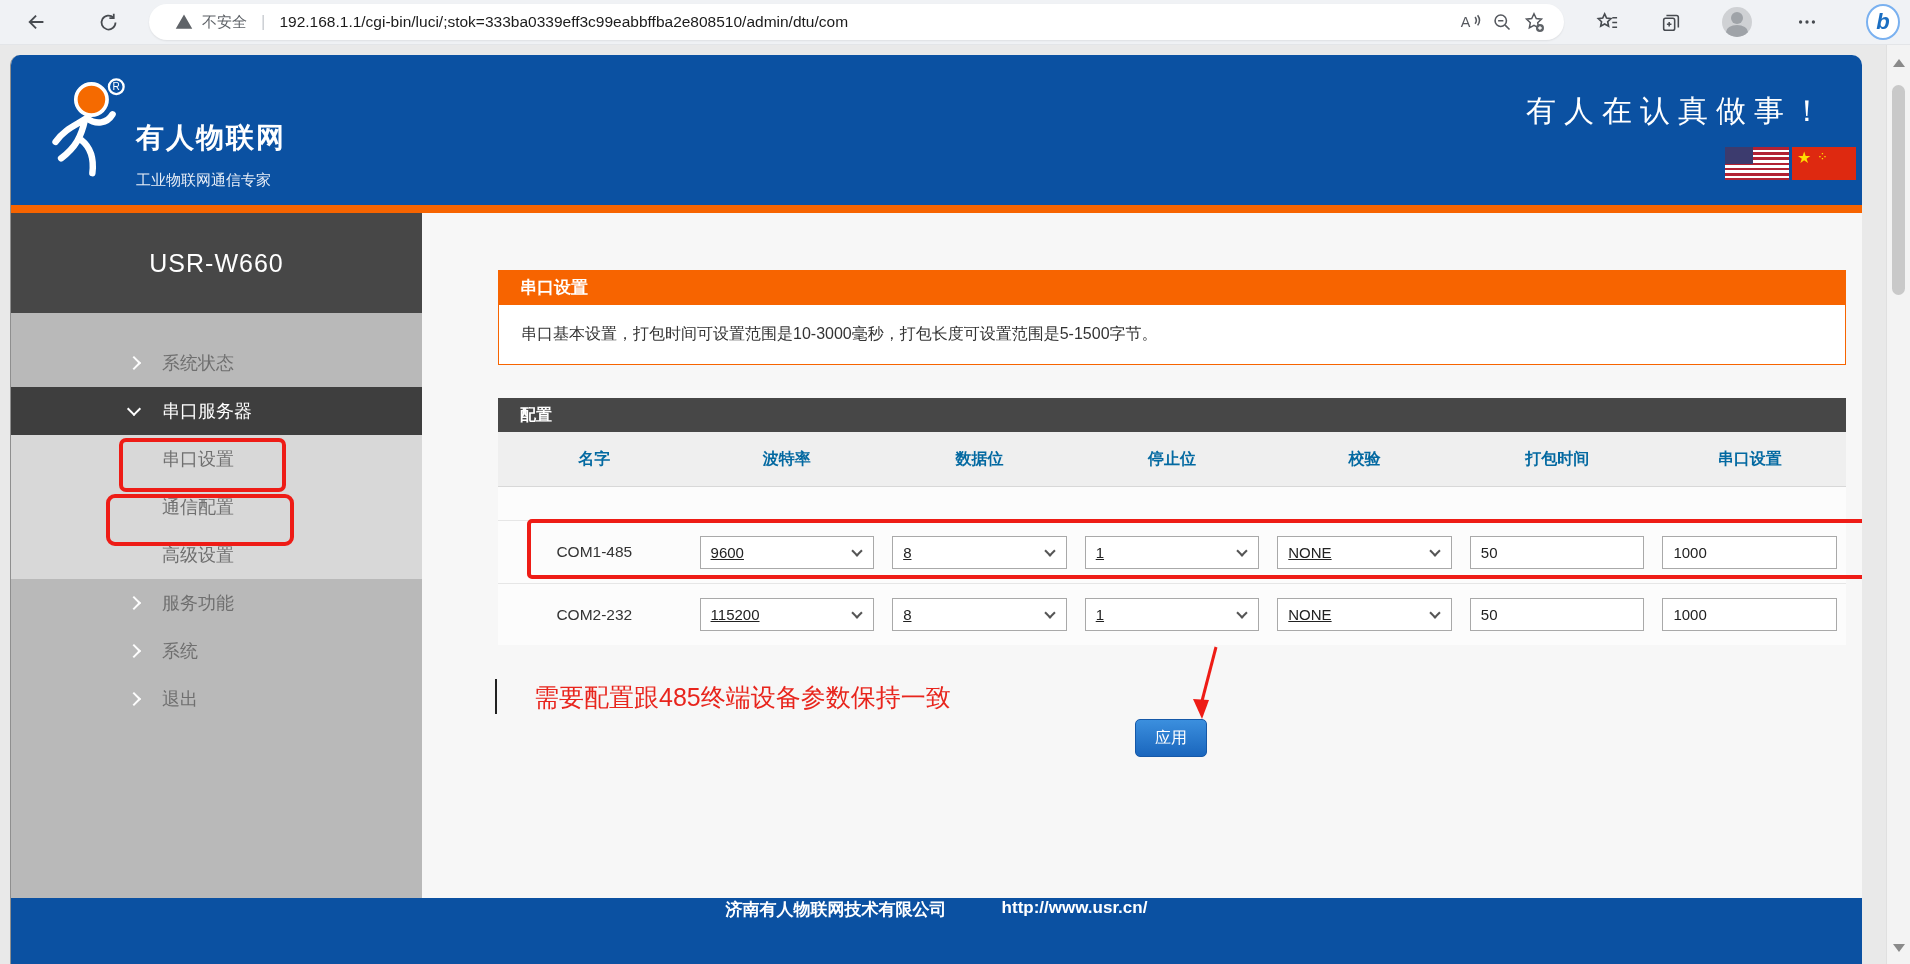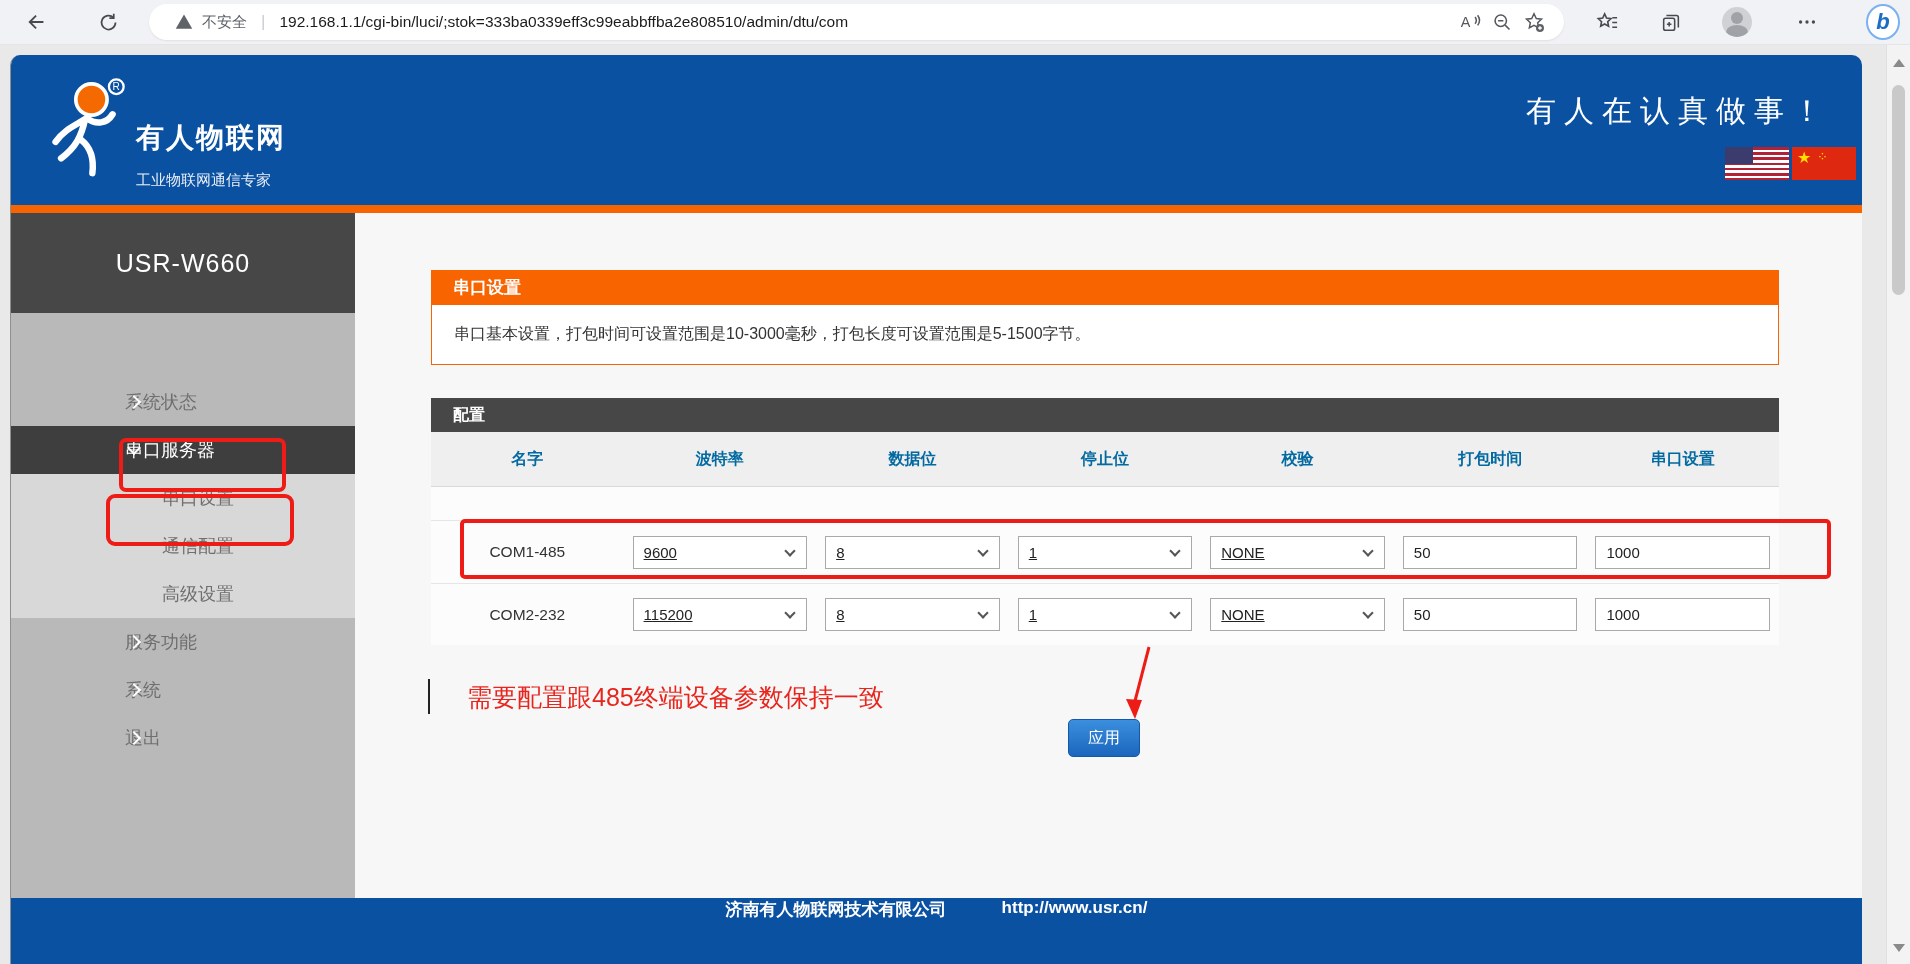--- a/index.html
+++ b/index.html
@@ -39,25 +39,25 @@
   .flag-us{background:repeating-linear-gradient(#b22234 0 2.6px,#fff 2.6px 5.2px);position:relative;}
   .flag-us::before{content:"";position:absolute;left:0;top:0;width:28px;height:17px;background:#3c3b6e;}
   .flag-cn{background:#de2910;position:relative;}
   .flag-cn::before{content:"★";position:absolute;left:5px;top:1px;color:#ffde00;font-size:16px;}
   .flag-cn::after{content:"⁘";position:absolute;left:25px;top:2px;color:#ffde00;font-size:13px;}
   .stripe{height:8px;background:#f76400;}
 
   .panel-body{display:flex;height:685px;}
 
   
-  .sidebar{width:344px;flex:none;background:#b9b9b9;display:flex;flex-direction:column;gap:39px;}
+  .sidebar{width:411px;flex:none;background:#b9b9b9;display:flex;flex-direction:column;}
   .device{height:100px;background:#474747;color:#fff;font-size:25px;display:flex;
     align-items:center;justify-content:center;letter-spacing:1px;}
   .menu{flex:1;padding-top:26px;}
-  .mi{height:48px;display:flex;align-items:center;padding-left:78px;font-size:18px;color:#6f6f6f;cursor:pointer;position:relative;}
+  .mi{height:48px;display:flex;align-items:center;padding-left:115px;font-size:18px;color:#6f6f6f;cursor:pointer;position:relative;}
   .mi .chev{position:absolute;left:118px;width:10px;height:10px;border-top:2.5px solid #fdfdfd;
     border-right:2.5px solid #fdfdfd;transform:rotate(45deg);}
   .mi .label{margin-left:36px;}
   .mi.sel{background:#3e3e3e;color:#fff;}
   .mi.sel .chev{transform:rotate(135deg);margin-top:-4px;}
   .mi.sub{background:#d8d8d8;padding-left:151px;}
   .mi.sub .label{margin-left:0;}
 
   
   .content{flex:1;position:relative;}

